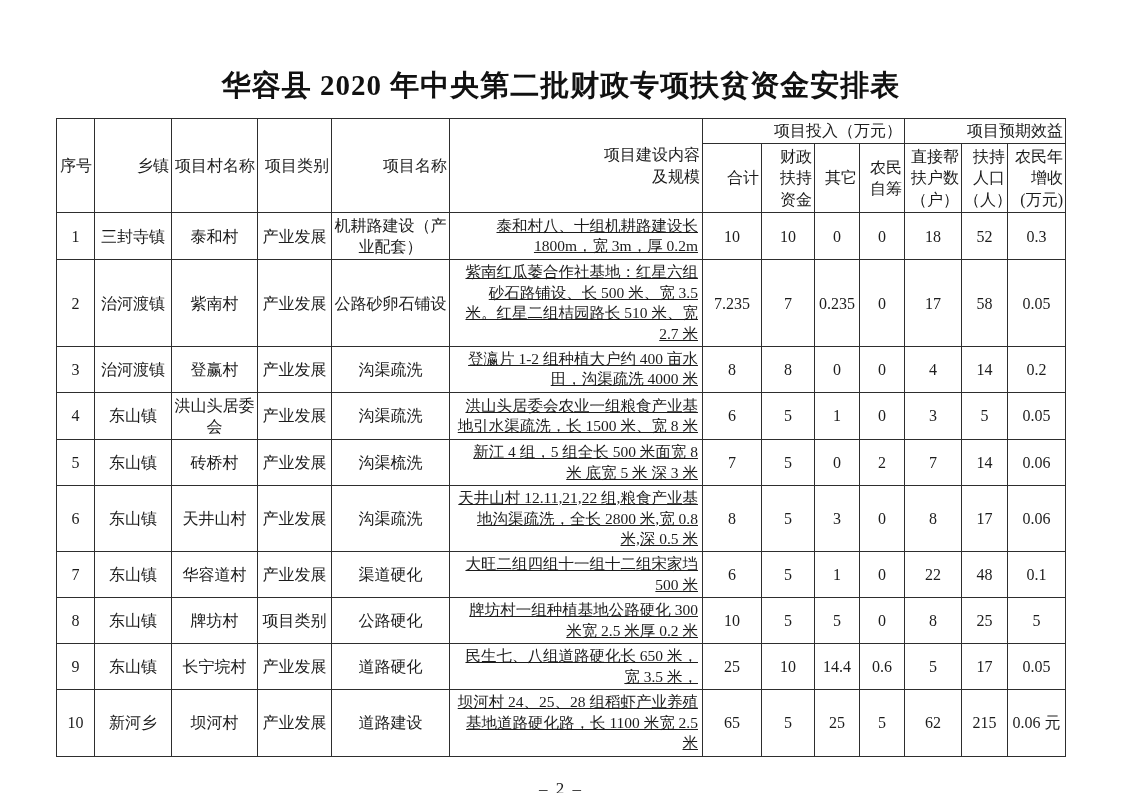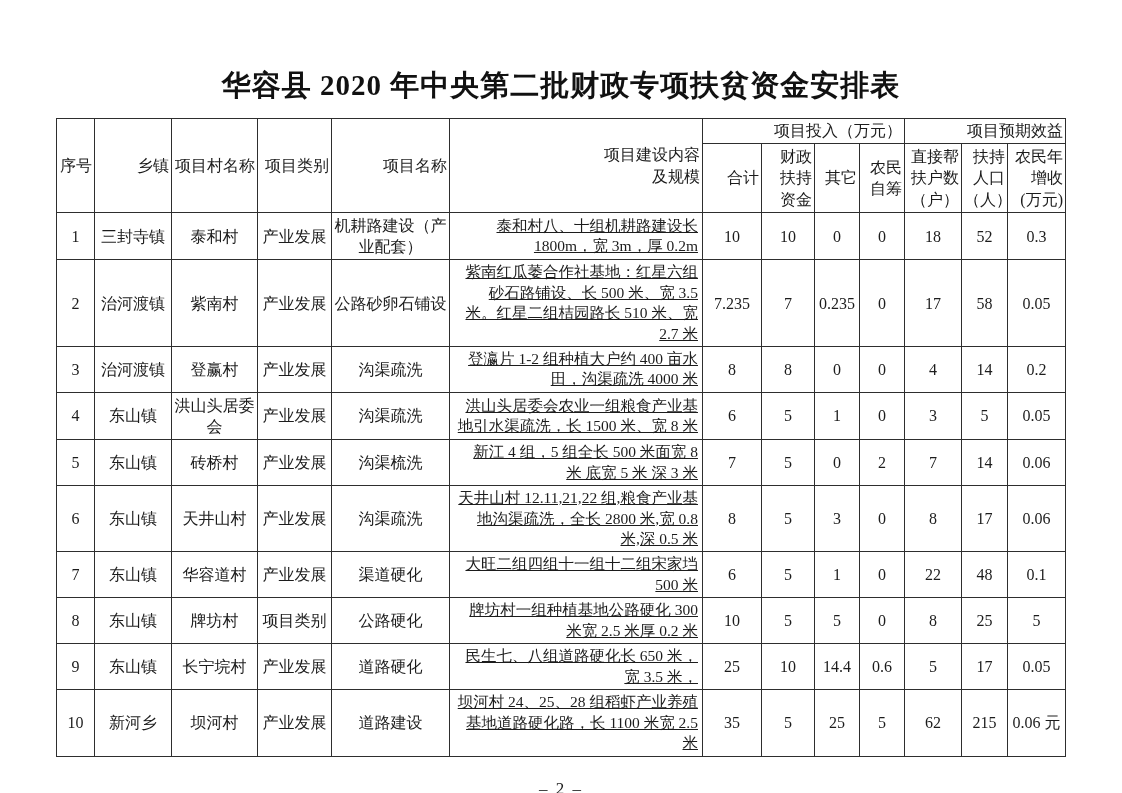--- a/index.html
+++ b/index.html
@@ -232,21 +232,21 @@
     <td>0.05</td>
   </tr>
 
   <tr>
     <td>10</td>
     <td>新河乡</td>
     <td>坝河村</td>
     <td>产业发展</td>
     <td>道路建设</td>
     <td class="left">坝河村 24、25、28 组稻虾产业养殖基地道路硬化路，长 1100 米宽 2.5 米</td>
-    <td>35</td>
+    <td>65</td>
     <td>5</td>
     <td>25</td>
     <td>5</td>
     <td>62</td>
     <td>215</td>
     <td>0.06 元</td>
   </tr>
 </tbody>
   </table>
 

